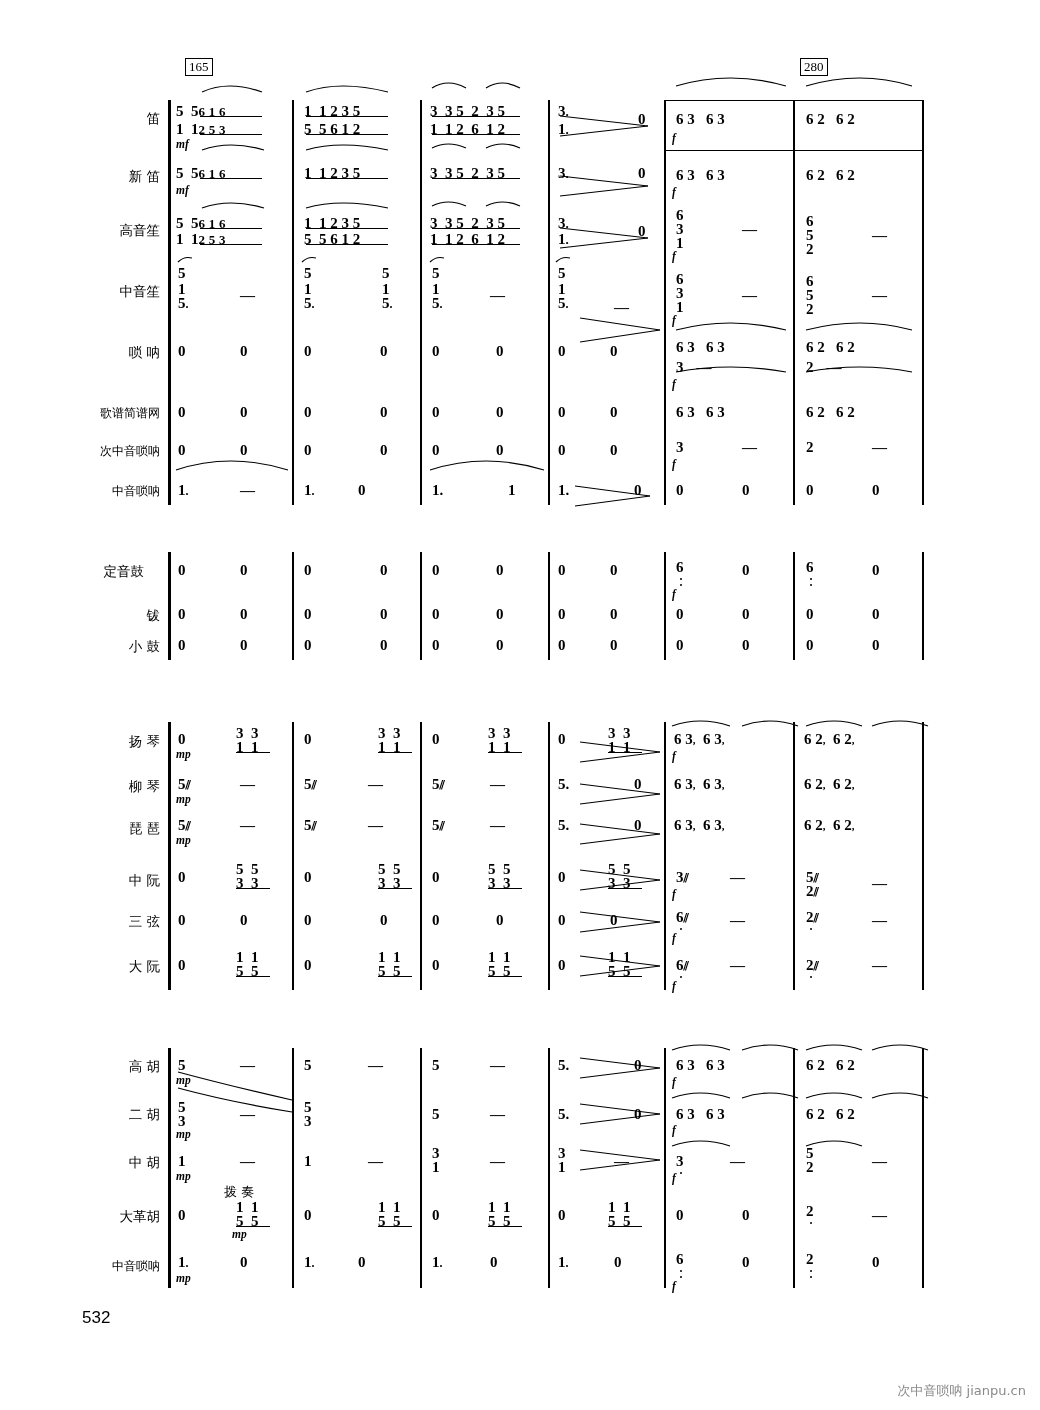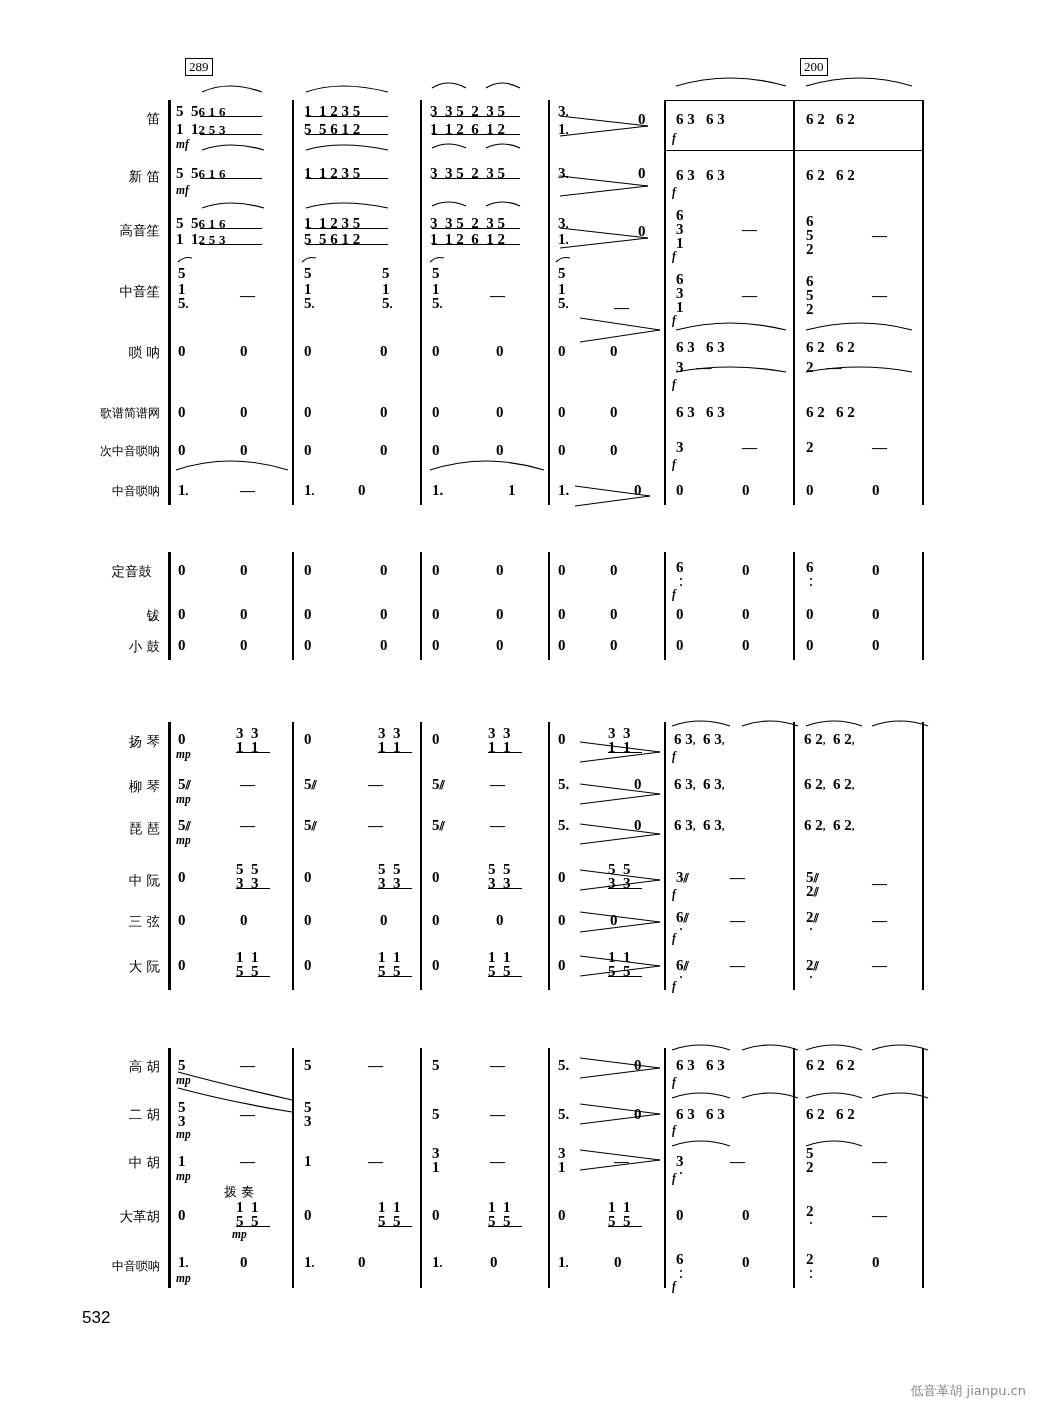--- a/index.html
+++ b/index.html
@@ -77,33 +77,33 @@
     color:#8a8a8a;
   }
 
   svg.ov{position:absolute;left:0;top:0;width:1040px;height:1410px;overflow:visible;pointer-events:none;}
 </style>
 </head>
 <body>
 
 <div class="page">
 
-  <div class="measure-box" style="left:185px;top:58px;">289</div>
-  <div class="measure-box" style="left:800px;top:58px;">200</div>
+  <div class="measure-box" style="left:185px;top:58px;">165</div>
+  <div class="measure-box" style="left:800px;top:58px;">280</div>
 
   <div class="inst-label" style="left:60px;top:110px;width:100px;">笛</div>
   <div class="inst-label" style="left:60px;top:168px;width:100px;">新 笛</div>
   <div class="inst-label" style="left:60px;top:222px;width:100px;">高音笙</div>
   <div class="inst-label" style="left:60px;top:283px;width:100px;">中音笙</div>
   <div class="inst-label" style="left:60px;top:344px;width:100px;">唢 呐</div>
   <div class="inst-label small" style="left:50px;top:405px;width:110px;">歌谱简谱网</div>
   <div class="inst-label small" style="left:44px;top:443px;width:116px;">次中音唢呐</div>
   <div class="inst-label small" style="left:50px;top:483px;width:110px;">中音唢呐</div>
 
-  <div class="inst-label" style="left:52px;top:563px;width:100px;">定音鼓</div>
+  <div class="inst-label" style="left:44px;top:563px;width:100px;">定音鼓</div>
   <div class="inst-label" style="left:60px;top:607px;width:100px;">钹</div>
   <div class="inst-label" style="left:60px;top:638px;width:100px;">小 鼓</div>
 
   <div class="inst-label" style="left:60px;top:733px;width:100px;">扬 琴</div>
   <div class="inst-label" style="left:60px;top:778px;width:100px;">柳 琴</div>
   <div class="inst-label" style="left:60px;top:820px;width:100px;">琵 琶</div>
   <div class="inst-label" style="left:60px;top:872px;width:100px;">中 阮</div>
   <div class="inst-label" style="left:60px;top:913px;width:100px;">三 弦</div>
   <div class="inst-label" style="left:60px;top:958px;width:100px;">大 阮</div>
 
@@ -624,15 +624,15 @@
   <div class="dotbelow" style="left:680px;top:1276px;"></div>
   <div class="dynam" style="left:672px;top:1280px;">f</div>
   <div class="n b" style="left:742px;top:1255px;">0</div>
   <div class="n b" style="left:806px;top:1252px;">2</div>
   <div class="dotbelow" style="left:810px;top:1270px;"></div>
   <div class="dotbelow" style="left:810px;top:1276px;"></div>
   <div class="n b" style="left:872px;top:1255px;">0</div>
 
   <div class="page-number">532</div>
 
-  <div class="watermark">低音革胡 jianpu.cn</div>
+  <div class="watermark">次中音唢呐 jianpu.cn</div>
 
 </div>
 
 </body></html>

